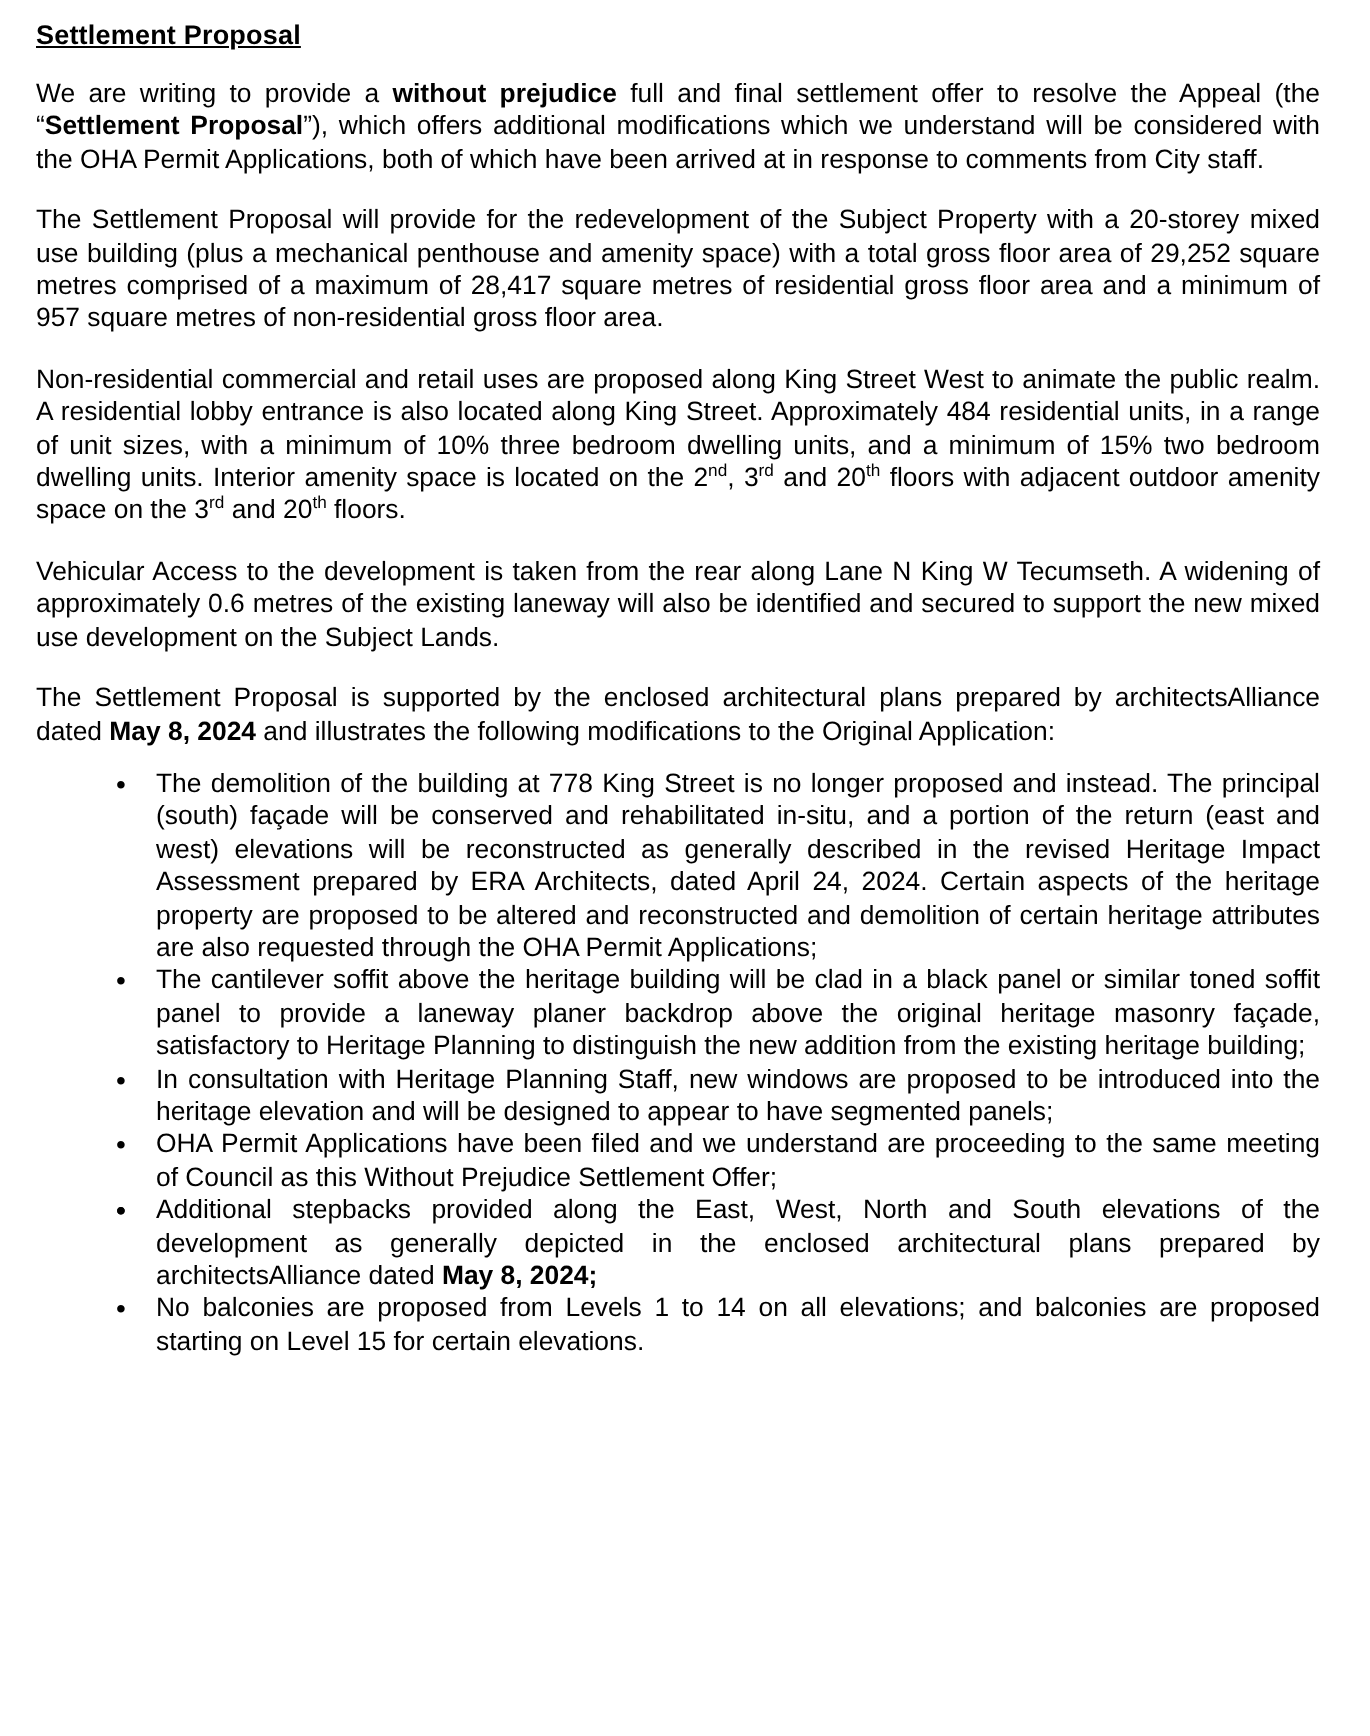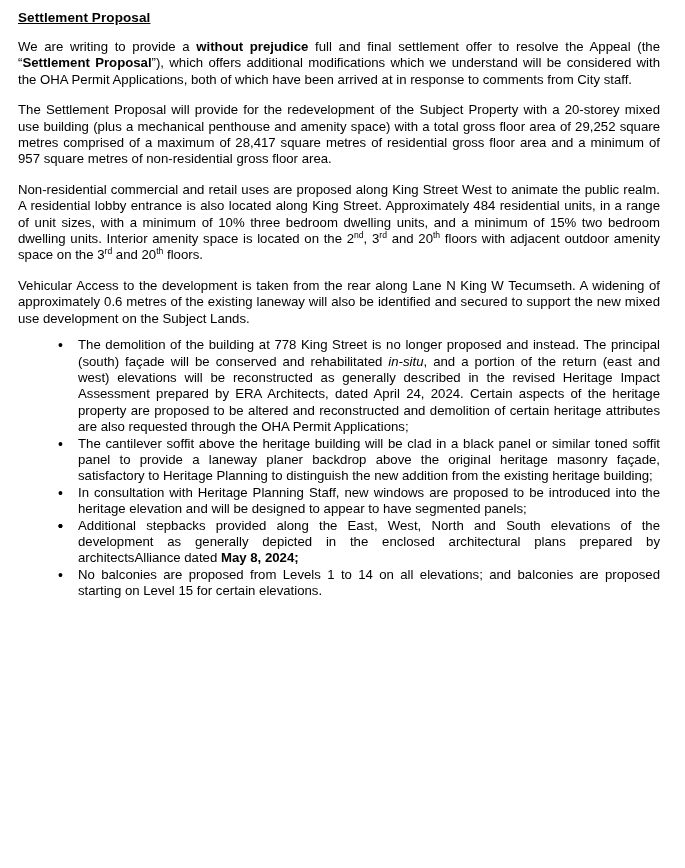--- a/index.html
+++ b/index.html
@@ -33,21 +33,21 @@
     font-size: 13.2px;
     line-height: 16.4px;
     text-align: justify;
     margin: 0 0 14px 0;
     hyphens: none;
   }
   p.para:last-of-type {
     margin-bottom: 10px;
   }
   .bold { font-weight: bold; }
-  .ital { font-style: italic; }
+  .ital { }
   sup {
     font-size: 8.6px;
     vertical-align: super;
     line-height: 0;
     margin-top: 48px;
   }
   ul.bullets {
     margin: 0;
     padding: 0 0 0 0;
     list-style: none;
@@ -76,25 +76,26 @@
 
 <div class="page">
 
   <h1 class="doc-title">Settlement Proposal</h1>
 
   <div>
     <p class="para"><span>We are writing to provide a </span><span class="bold">without prejudice</span><span> full and final settlement offer to resolve the Appeal (the “</span><span class="bold">Settlement Proposal</span><span>”), which offers additional modifications which we understand will be considered with the OHA Permit Applications, both of which have been arrived at in response to comments from City staff.</span></p>
     <p class="para"><span>The Settlement Proposal will provide for the redevelopment of the Subject Property with a 20-storey mixed use building (plus a mechanical penthouse and amenity space) with a total gross floor area of 29,252 square metres comprised of a maximum of 28,417 square metres of residential gross floor area and a minimum of 957 square metres of non-residential gross floor area.</span></p>
     <p class="para"><span>Non-residential commercial and retail uses are proposed along King Street West to animate the public realm. A residential lobby entrance is also located along King Street. Approximately 484 residential units, in a range of unit sizes, with a minimum of 10% three bedroom dwelling units, and a minimum of 15% two bedroom dwelling units. Interior amenity space is located on the 2</span><sup>nd</sup><span>, 3</span><sup>rd</sup><span> and 20</span><sup>th</sup><span> floors with adjacent outdoor amenity space on the 3</span><sup>rd</sup><span> and 20</span><sup>th</sup><span> floors.</span></p>
     <p class="para"><span>Vehicular Access to the development is taken from the rear along Lane N King W Tecumseth. A widening of approximately 0.6 metres of the existing laneway will also be identified and secured to support the new mixed use development on the Subject Lands.</span></p>
+    <p class="para"><span>The Settlement Proposal is supported by the enclosed architectural plans prepared by architectsAlliance dated </span><span class="bold">May 8, 2024</span><span> and illustrates the following modifications to the Original Application:</span></p>
   </div>
 
   <ul class="bullets">
     <li><span class="dot">•</span><span><span>The demolition of the building at 778 King Street is no longer proposed and instead. The principal (south) façade will be conserved and rehabilitated </span><span class="ital">in-situ</span><span>, and a portion of the return (east and west) elevations will be reconstructed as generally described in the revised Heritage Impact Assessment prepared by ERA Architects, dated April 24, 2024. Certain aspects of the heritage property are proposed to be altered and reconstructed and demolition of certain heritage attributes are also requested through the OHA Permit Applications;</span></span></li>
     <li><span class="dot">•</span><span><span>The cantilever soffit above the heritage building will be clad in a black panel or similar toned soffit panel to provide a laneway planer backdrop above the original heritage masonry façade, satisfactory to Heritage Planning to distinguish the new addition from the existing heritage building;</span></span></li>
     <li><span class="dot">•</span><span><span>In consultation with Heritage Planning Staff, new windows are proposed to be introduced into the heritage elevation and will be designed to appear to have segmented panels;</span></span></li>
-    <li><span class="dot">•</span></li>
+    <li><span class="dot">•</span><span><span>OHA Permit Applications have been filed and we understand are proceeding to the same meeting of Council as this Without Prejudice Settlement Offer;</span></span></li>
     <li><span class="dot">•</span></li>
     <li><span class="dot">•</span><span><span>Additional stepbacks provided along the East, West, North and South elevations of the development as generally depicted in the enclosed architectural plans prepared by architectsAlliance dated </span><span class="bold">May 8, 2024;</span></span></li>
     <li><span class="dot">•</span><span><span>No balconies are proposed from Levels 1 to 14 on all elevations; and balconies are proposed starting on Level 15 for certain elevations.</span></span></li>
   </ul>
 
 </div>
 
 </body></html>

